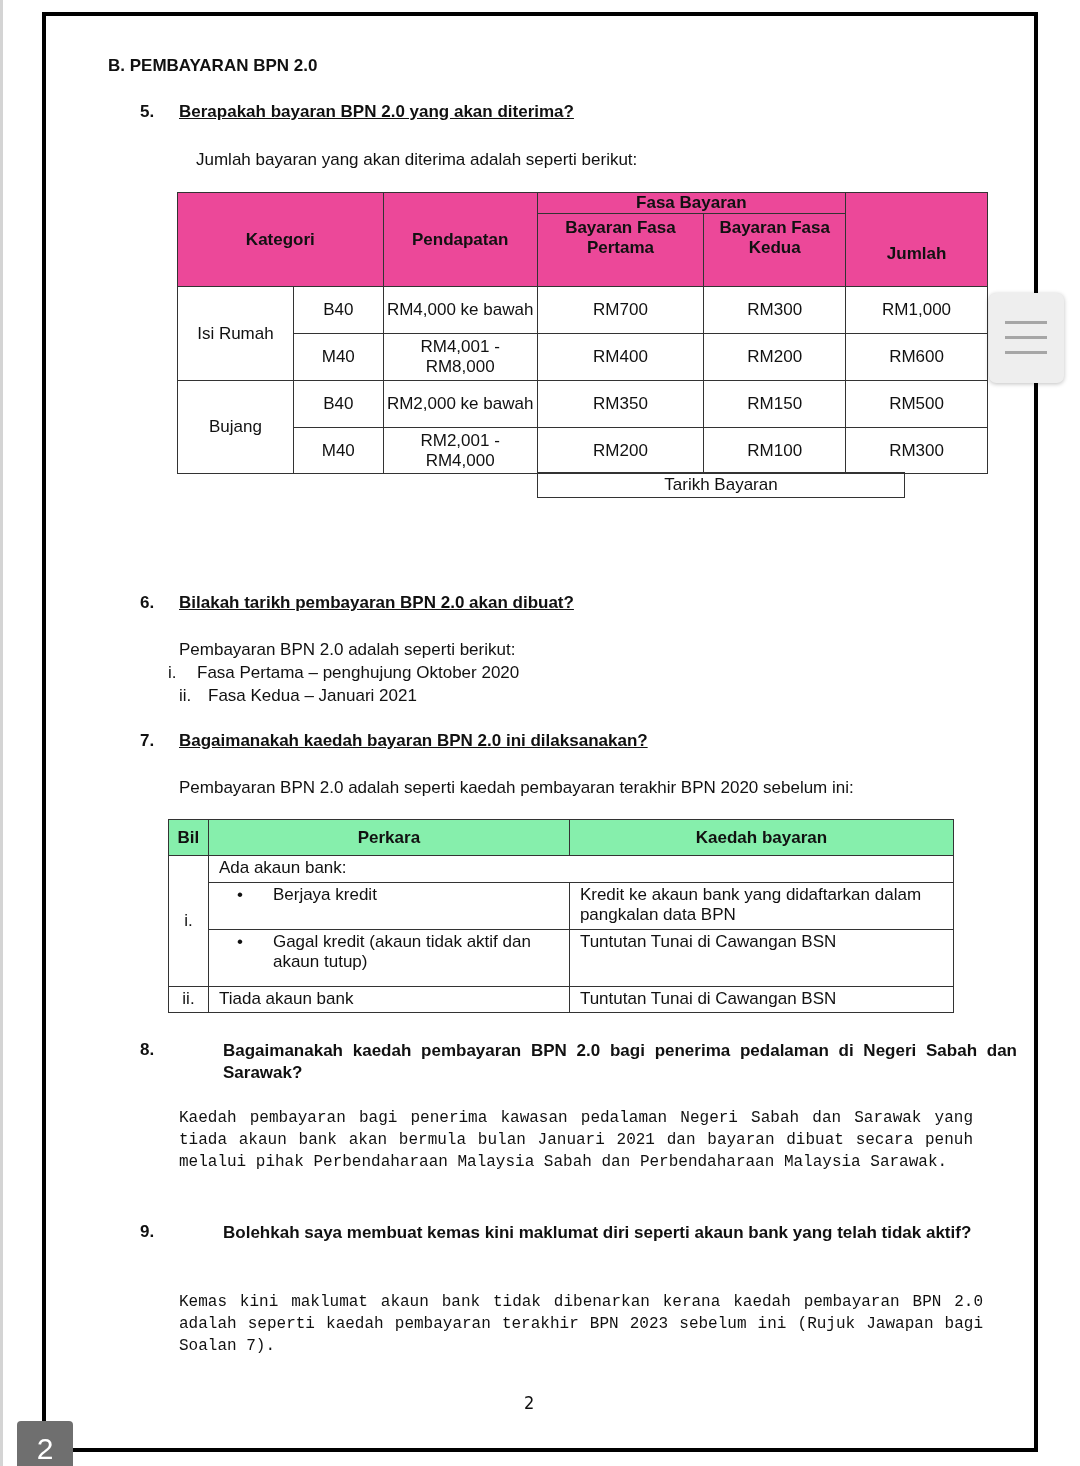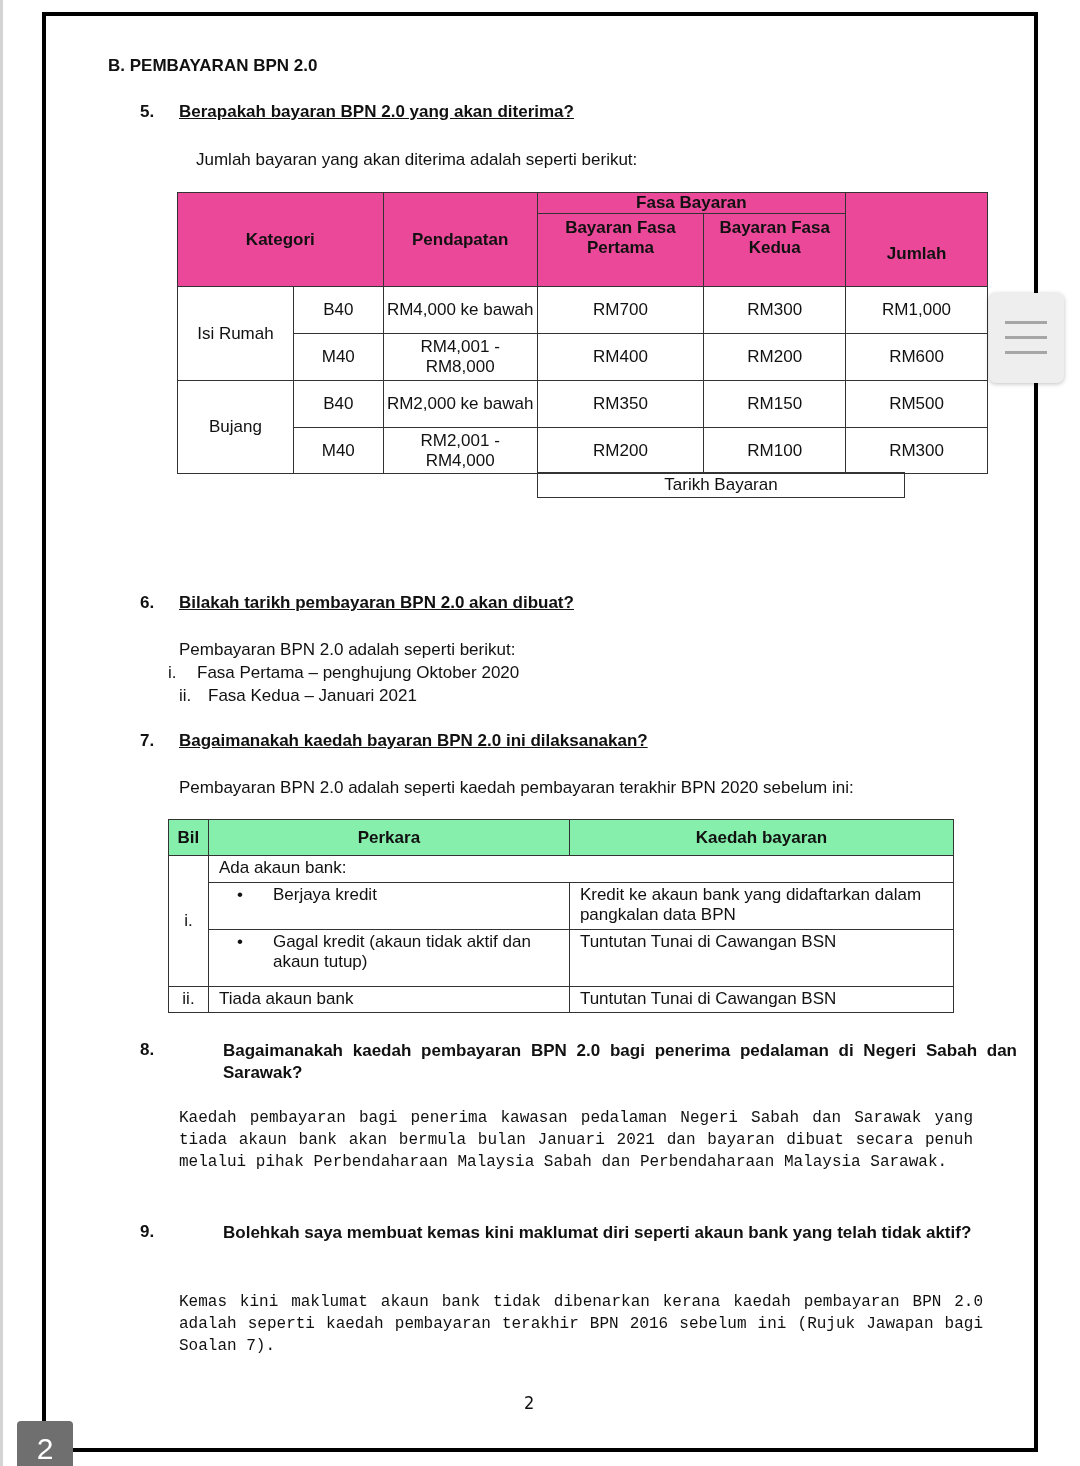--- a/index.html
+++ b/index.html
@@ -162,21 +162,21 @@
   </tr>
 </tbody>
   </table>
 
 <div class="qnum" style="top:1040px">8.</div>
 <div class="qtext" style="top:1040px">Bagaimanakah kaedah pembayaran BPN 2.0 bagi penerima pedalaman di Negeri Sabah dan Sarawak?</div>
 <div class="para" style="top:1107px">Kaedah pembayaran bagi penerima kawasan pedalaman Negeri Sabah dan Sarawak yang tiada akaun bank akan bermula bulan Januari 2021 dan bayaran dibuat secara penuh melalui pihak Perbendaharaan Malaysia Sabah dan Perbendaharaan Malaysia Sarawak.</div>
 
 <div class="qnum" style="top:1222px">9.</div>
 <div class="qtext" style="top:1222px; width:766px">Bolehkah saya membuat kemas kini maklumat diri seperti akaun bank yang telah tidak aktif?</div>
-<div class="para" style="top:1291px; width:804px">Kemas kini maklumat akaun bank tidak dibenarkan kerana kaedah pembayaran BPN 2.0 adalah seperti kaedah pembayaran terakhir BPN 2016 sebelum ini (Rujuk Jawapan bagi Soalan 7).</div>
+<div class="para" style="top:1291px; width:804px">Kemas kini maklumat akaun bank tidak dibenarkan kerana kaedah pembayaran BPN 2.0 adalah seperti kaedah pembayaran terakhir BPN 2023 sebelum ini (Rujuk Jawapan bagi Soalan 7).</div>
 
 <div class="side-handle">
   <span style="top:28px"></span>
   <span style="top:43px"></span>
   <span style="top:58px"></span>
 </div>
 
 <div class="abs page-num">2</div>
 <div class="page-badge">2</div>
 

